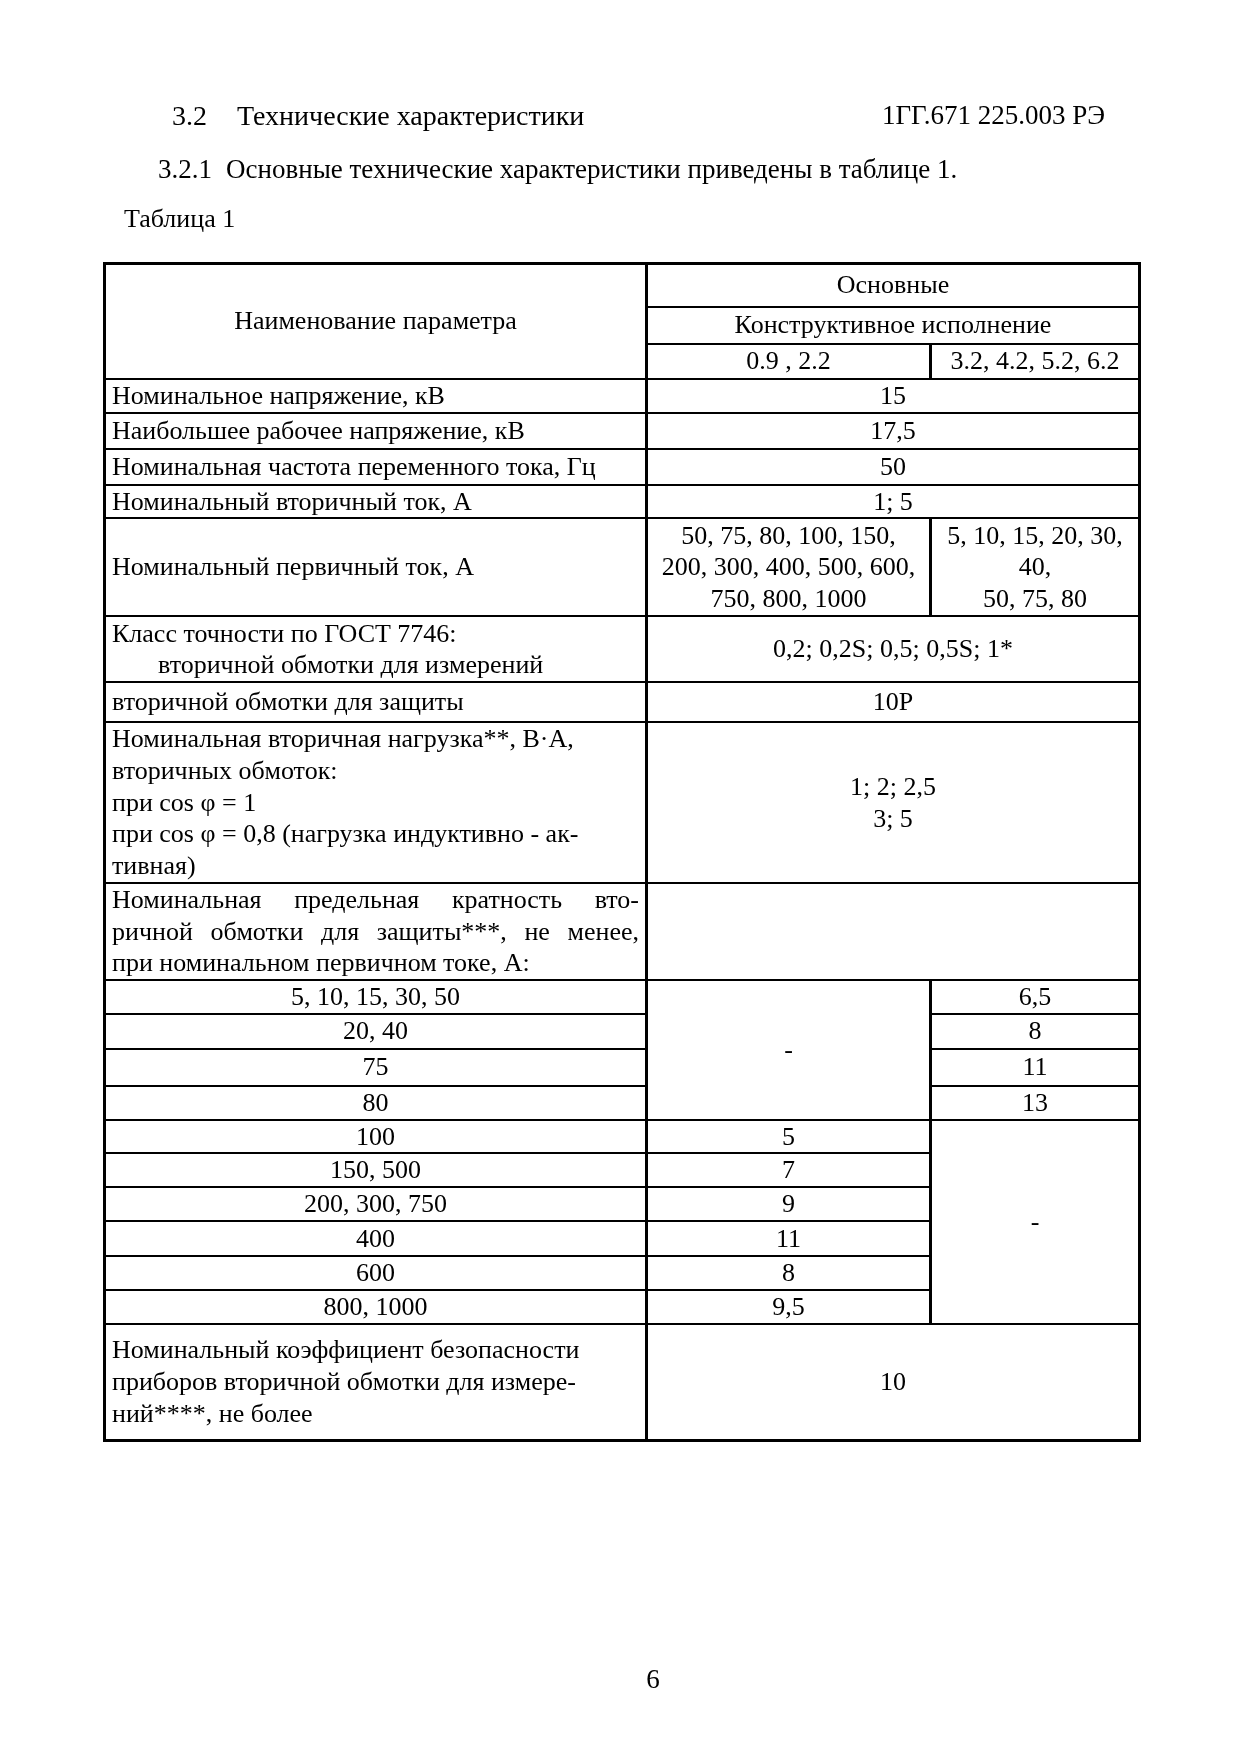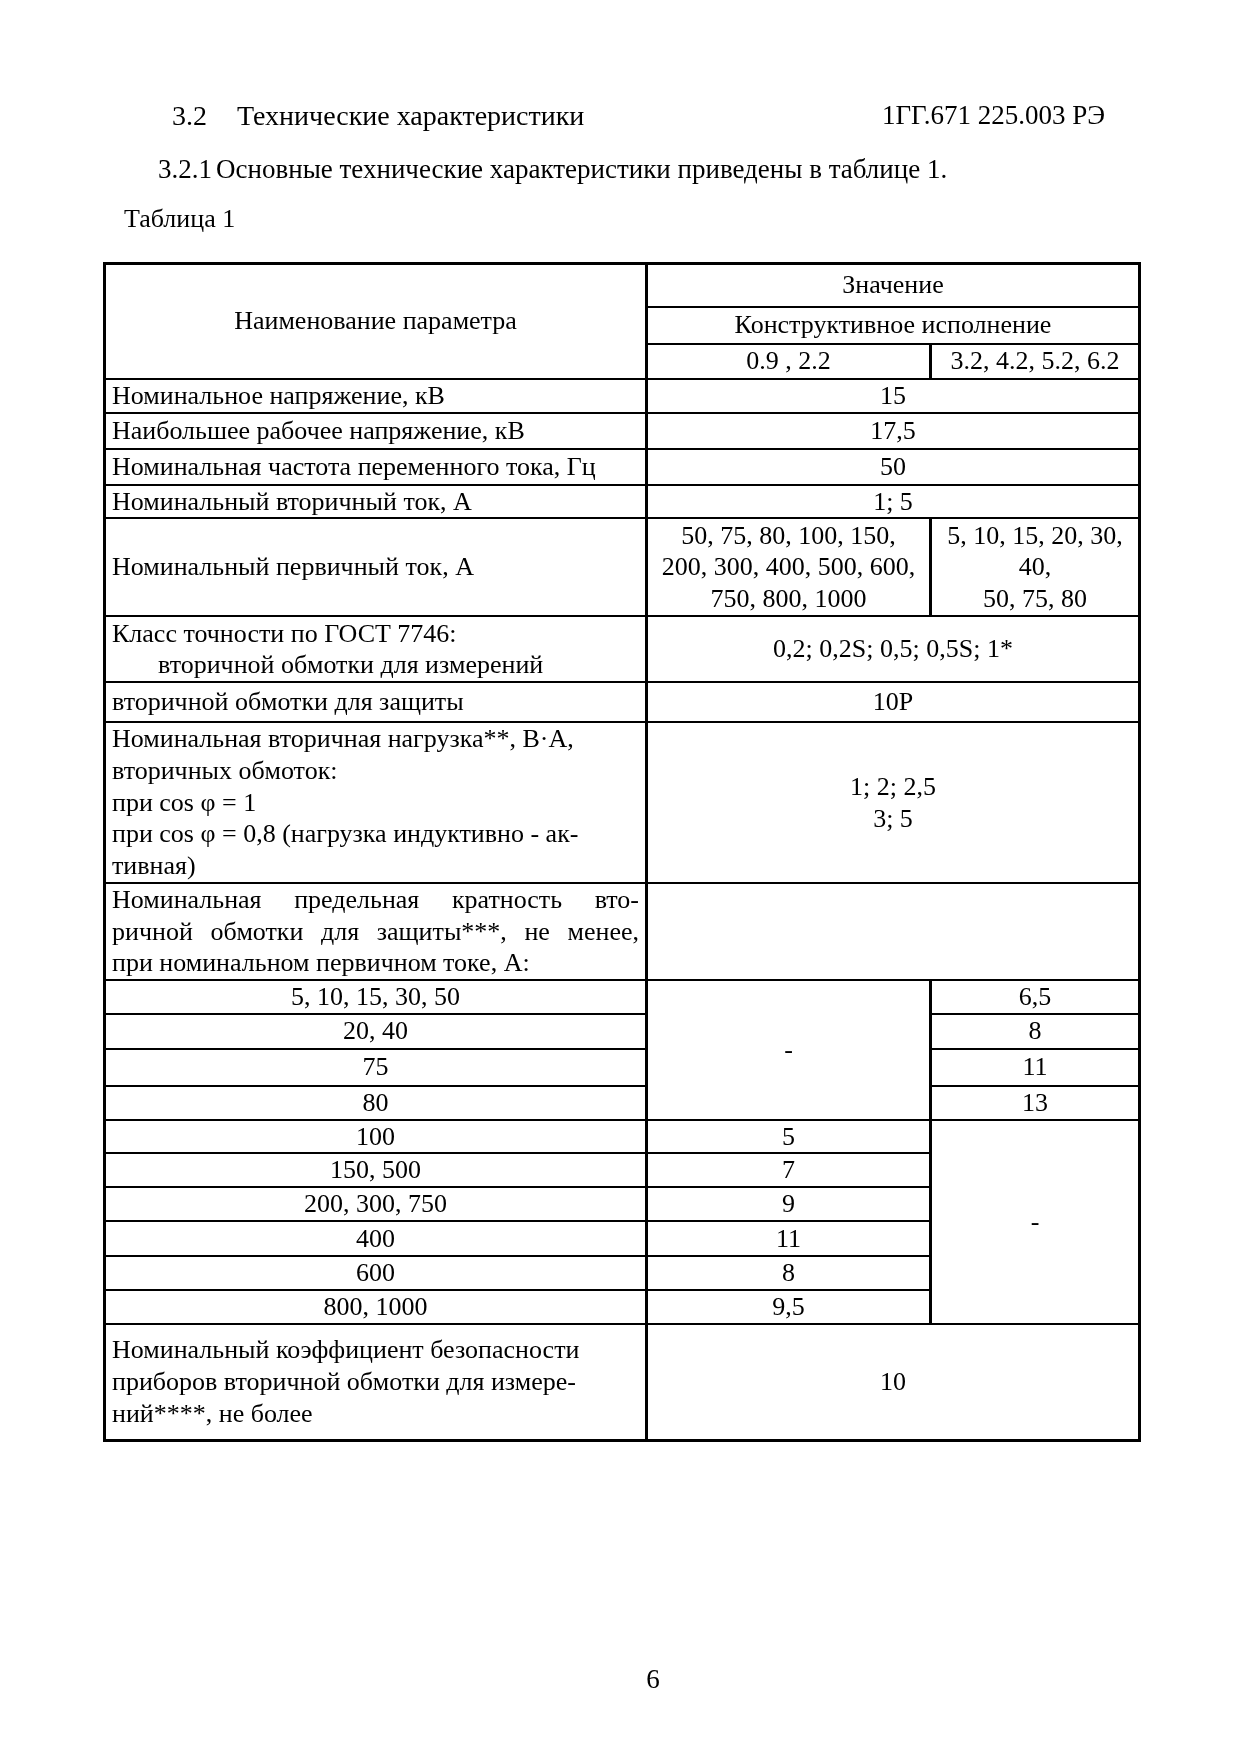--- a/index.html
+++ b/index.html
@@ -7,21 +7,21 @@
     position:relative;
     width:1241px;height:1755px;
     background:#ffffff;color:#000000;
     font-family:"Liberation Serif","DejaVu Serif",serif;
     overflow:hidden;
   }
   .doc-code{position:absolute;top:56px;right:136px;font-size:27px;white-space:nowrap;margin-top:44px;}
   .heading{position:absolute;top:100px;left:172px;font-size:28px;white-space:nowrap;}
   .heading .num{display:inline-block;margin-right:30px;text-align:right;}
   .para{position:absolute;top:154px;left:158px;font-size:27px;white-space:nowrap;}
-  .para .num{display:inline-block;margin-right:4px;}
+  .para .num{display:inline-block;margin-right:14px;}
   .caption{position:absolute;top:204px;left:124px;font-size:26px;}
   .tblwrap{position:absolute;top:262px;left:103px;}
   table.tbl{
     border-collapse:collapse;table-layout:fixed;
     width:1035px;font-size:26px;border:3px solid #000;
   }
   table.tbl td{
     border:solid #000;border-width:2px 3px;
     padding:0 6px;vertical-align:middle;line-height:1.22;
     overflow:hidden;
@@ -64,21 +64,21 @@
     <table class="tbl">
       <colgroup>
           <col class="w1">
           <col class="w2">
           <col class="w3">
         </colgroup>
 
       <tbody>
           <tr style="height:43px">
         <td class="c bb3" rowspan="3">Наименование параметра</td>
-        <td class="c bb3" colspan="2">Значение</td>
+        <td class="c bb3" colspan="2">Основные</td>
       </tr>
       <tr style="height:37px">
         <td class="c bb3" colspan="2">Конструктивное исполнение</td>
       </tr>
       <tr style="height:35px">
         <td class="c bb3">0.9 , 2.2</td>
         <td class="c bb3">3.2, 4.2, 5.2, 6.2</td>
       </tr>
 
       <tr style="height:34px">

